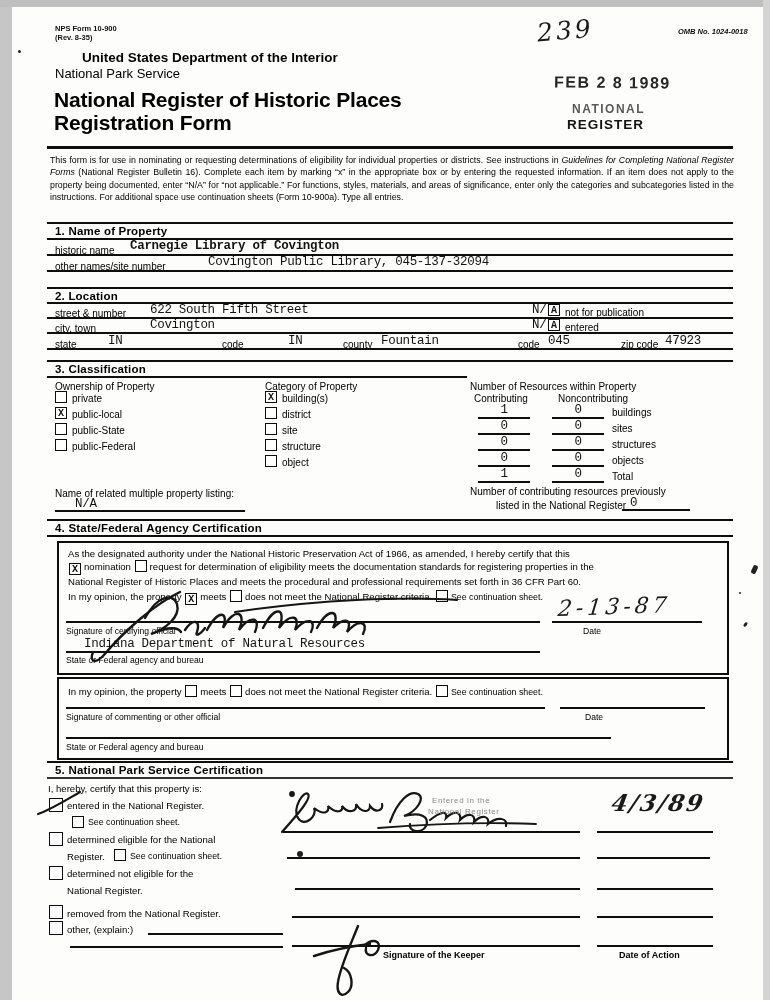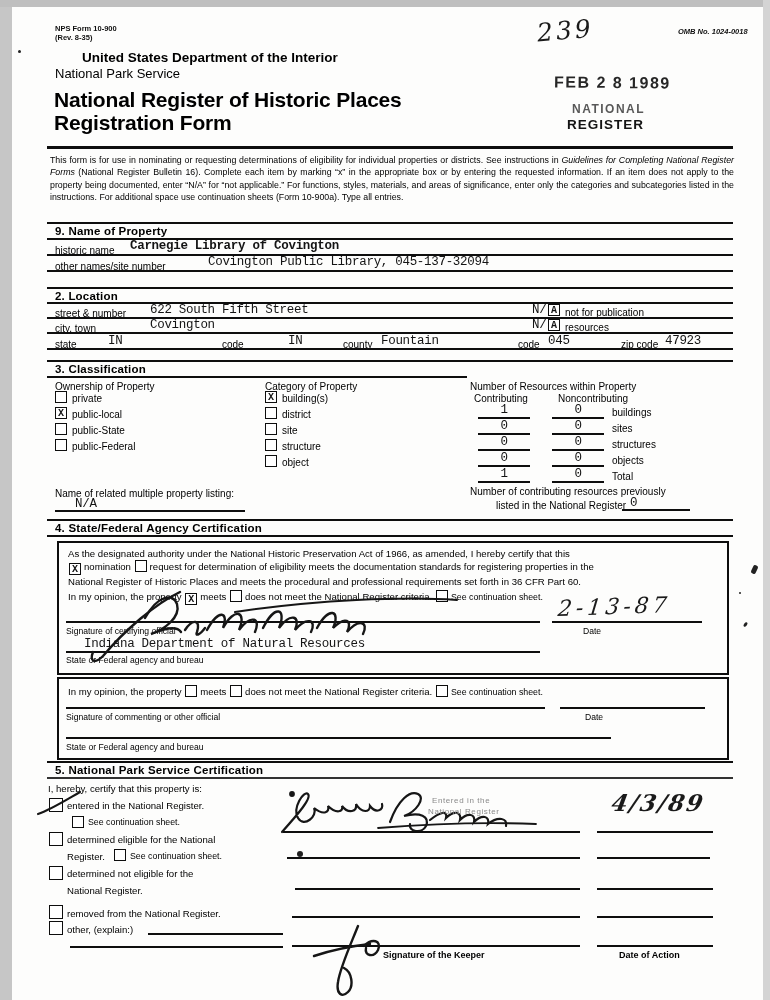--- a/index.html
+++ b/index.html
@@ -59,21 +59,21 @@
   <div class="abs stamp" style="left:572px;top:102px;font-size:12px;letter-spacing:1.5px;color:#3c3c3c;filter:blur(.4px);opacity:.85;">NATIONAL</div>
   <div class="abs stamp" style="left:567px;top:117px;font-size:13.5px;letter-spacing:1px;">REGISTER</div>
 
   <div class="rule thick" style="left:47px;top:146px;width:686px;"></div>
 
   <div class="abs print just" style="left:50px;top:154px;width:684px;font-size:8.8px;line-height:12.4px;">
     <span>This form is for use in nominating or requesting determinations of eligibility for individual properties or districts. See instructions in </span><em class="gl">Guidelines for Completing National Register Forms</em><span> (National Register Bulletin 16). Complete each item by marking “x” in the appropriate box or by entering the requested information. If an item does not apply to the property being documented, enter “N/A” for “not applicable.” For functions, styles, materials, and areas of significance, enter only the categories and subcategories listed in the instructions. For additional space use continuation sheets (Form 10-900a). Type all entries.</span>
   </div>
 
   <div class="rule med" style="left:47px;top:222px;width:686px;"></div>
-  <div class="abs sec-h" style="left:55px;top:226px;">9. Name of Property</div>
+  <div class="abs sec-h" style="left:55px;top:226px;">1. Name of Property</div>
   <div class="rule" style="left:47px;top:238px;width:686px;"></div>
 
   <div class="abs lbl" style="left:55px;top:245px;">historic name</div>
   <div class="abs typed" style="left:130px;top:240px;font-weight:bold;">Carnegie Library of Covington</div>
   <div class="rule" style="left:47px;top:254px;width:686px;"></div>
 
   <div class="abs lbl" style="left:55px;top:261px;">other names/site number</div>
   <div class="abs typed" style="left:208px;top:256px;">Covington Public Library, 045-137-32094</div>
   <div class="rule" style="left:47px;top:270px;width:686px;"></div>
 
@@ -85,21 +85,21 @@
   <div class="abs typed" style="left:150px;top:304px;">622 South Fifth Street</div>
   <div class="abs typed" style="left:532px;top:304px;">N/</div>
   <div class="cb" style="left:548px;top:304px;">A</div>
   <div class="abs lbl" style="left:565px;top:307px;">not for publication</div>
   <div class="rule" style="left:47px;top:317px;width:686px;"></div>
 
   <div class="abs lbl" style="left:55px;top:323px;">city, town</div>
   <div class="abs typed" style="left:150px;top:319px;">Covington</div>
   <div class="abs typed" style="left:532px;top:319px;">N/</div>
   <div class="cb" style="left:548px;top:319px;">A</div>
-  <div class="abs lbl" style="left:565px;top:322px;">resources</div>
+  <div class="abs lbl" style="left:565px;top:322px;">entered</div>
   <div class="rule" style="left:47px;top:332px;width:686px;"></div>
 
   <div class="abs lbl" style="left:55px;top:339px;">state</div>
   <div class="abs typed" style="left:108px;top:335px;">IN</div>
   <div class="abs lbl" style="left:222px;top:339px;">code</div>
   <div class="abs typed" style="left:288px;top:335px;">IN</div>
   <div class="abs lbl" style="left:343px;top:339px;">county</div>
   <div class="abs typed" style="left:381px;top:335px;">Fountain</div>
   <div class="abs lbl" style="left:518px;top:339px;">code</div>
   <div class="abs typed" style="left:548px;top:335px;">045</div>

